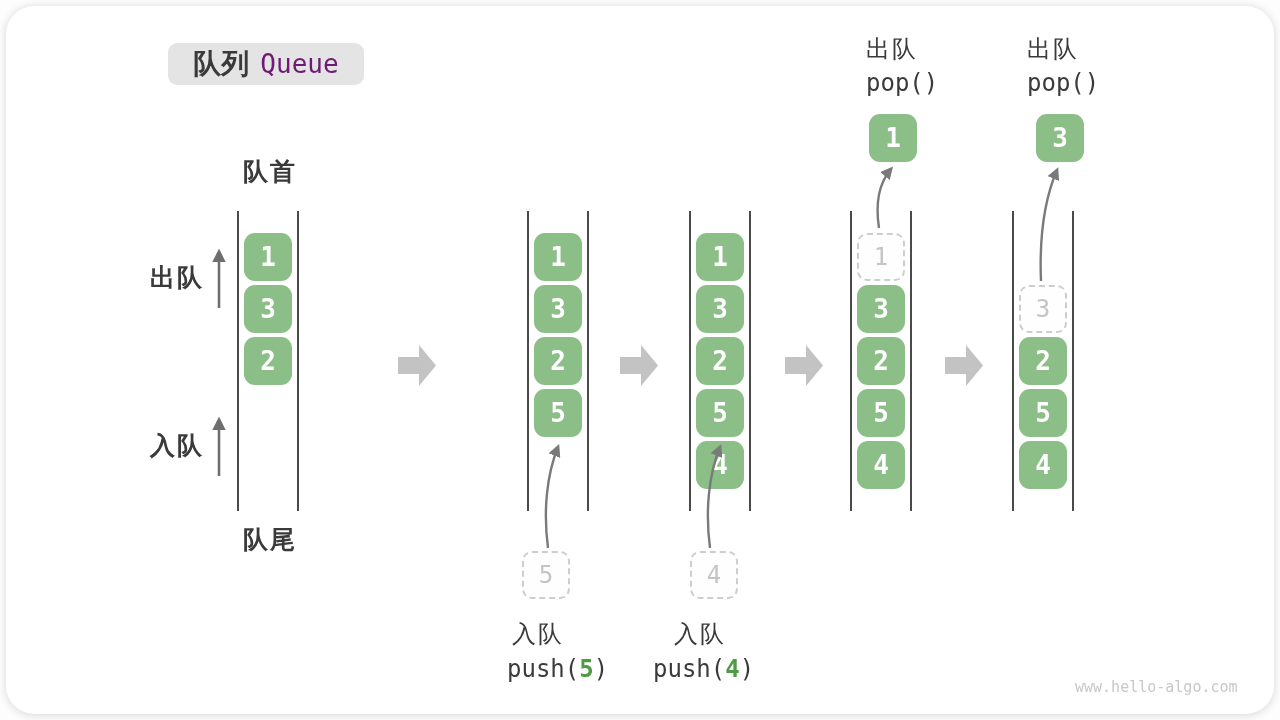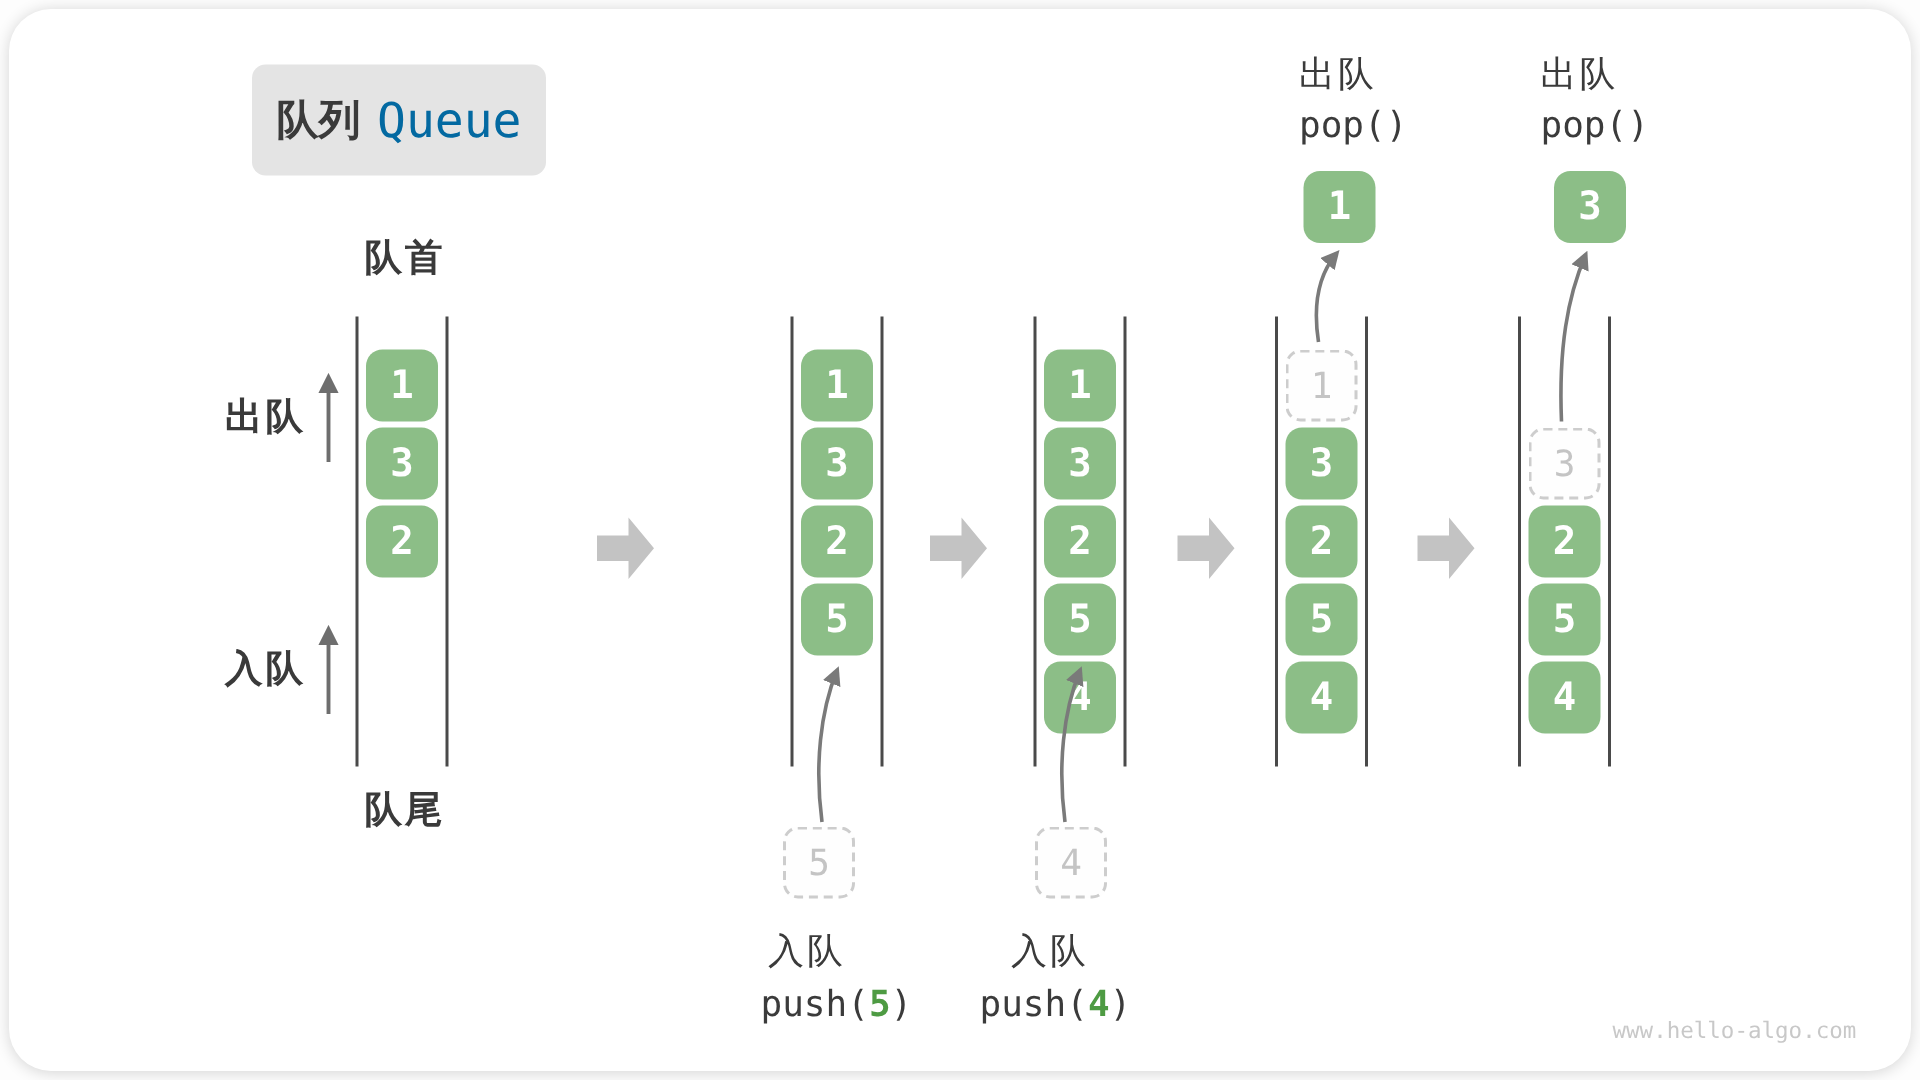--- a/index.html
+++ b/index.html
@@ -4,26 +4,26 @@
 <style>
   * { margin:0; padding:0; box-sizing:border-box; }
   html,body { width:1280px; height:720px; background:#fdfdfd; font-family:"Liberation Sans", sans-serif; }
   .canvas { position:absolute; left:0; top:0; width:1280px; height:720px; }
   .card {
     position:absolute; left:6px; top:6px; width:1268px; height:708px;
     background:#ffffff; border-radius:28px;
     box-shadow:0 1px 10px rgba(0,0,0,0.16);
   }
   .badge {
-    position:absolute; left:168px; top:43px; width:196px; height:74px;
+    position:absolute; left:168px; top:43px; width:196px; height:42px;
     background:#e4e4e4; border-radius:9px;
     display:flex; align-items:center; justify-content:center; gap:11px;
   }
   .badge .zh { font-size:28px; font-weight:700; color:#3a3a3a; }
-  .badge .en { font-size:32px; color:#0369a1; font-family:"DejaVu Sans Mono", monospace; }
+  .badge .en { font-size:26px; color:#701a75; font-family:"DejaVu Sans Mono", monospace; }
   .vline { position:absolute; width:2px; height:300px; top:211px; background:#4a4a4a; }
   .cell {
     position:absolute; width:48px; height:48px; border-radius:11px;
     background:#8CBE87; color:#ffffff;
     display:flex; align-items:center; justify-content:center;
     font-size:26px; font-weight:700; font-family:"DejaVu Sans Mono", monospace;
   }
   .ghost {
     position:absolute; width:48px; height:48px; border-radius:10px;
     background:#fefefe; border:2px dashed #cdcdcd; color:#c4c4c4;

